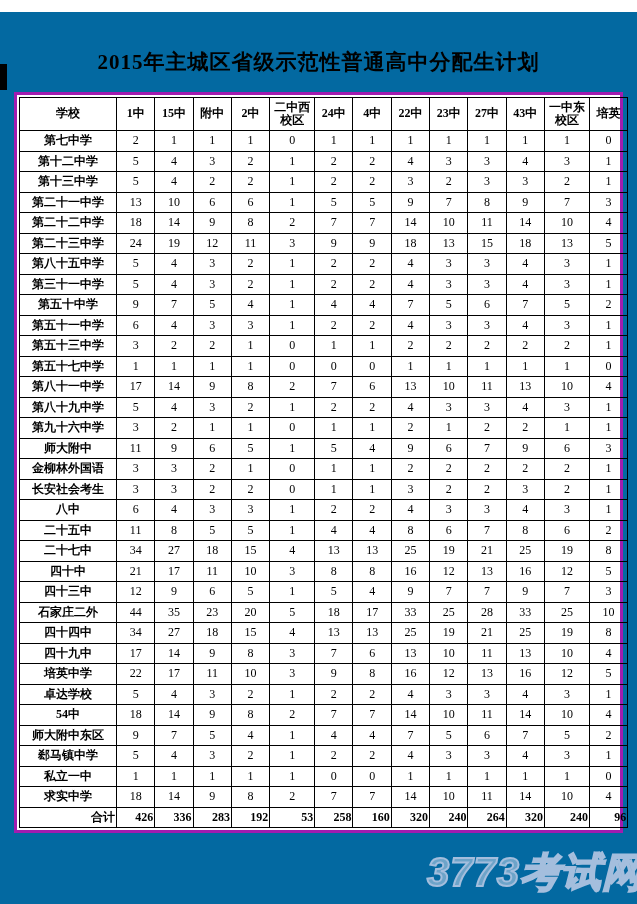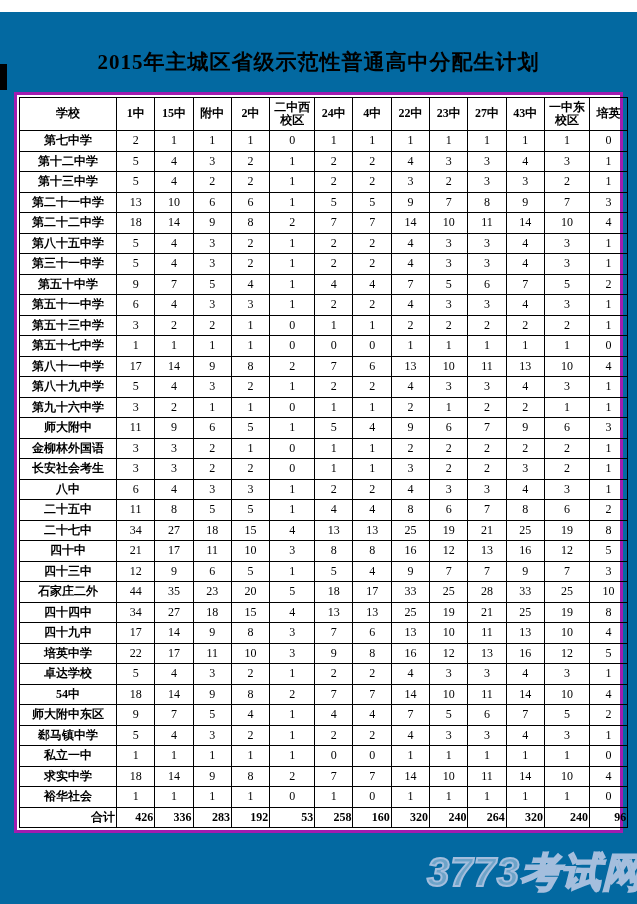--- a/index.html
+++ b/index.html
@@ -219,20 +219,36 @@
             <td>7</td>
             <td>7</td>
             <td>14</td>
             <td>10</td>
             <td>11</td>
             <td>14</td>
             <td>10</td>
             <td>4</td>
           </tr>
           <tr>
+            <td class="name-cell">第二十三中学</td>
+            <td>24</td>
+            <td>19</td>
+            <td>12</td>
+            <td>11</td>
+            <td>3</td>
+            <td>9</td>
+            <td>9</td>
+            <td>18</td>
+            <td>13</td>
+            <td>15</td>
+            <td>18</td>
+            <td>13</td>
+            <td>5</td>
+          </tr>
+          <tr>
             <td class="name-cell">第八十五中学</td>
             <td>5</td>
             <td>4</td>
             <td>3</td>
             <td>2</td>
             <td>1</td>
             <td>2</td>
             <td>2</td>
             <td>4</td>
             <td>3</td>
@@ -649,36 +665,20 @@
             <td>8</td>
             <td>2</td>
             <td>7</td>
             <td>7</td>
             <td>14</td>
             <td>10</td>
             <td>11</td>
             <td>14</td>
             <td>10</td>
             <td>4</td>
-          </tr>
-          <tr>
-            <td class="name-cell">裕华社会</td>
-            <td>1</td>
-            <td>1</td>
-            <td>1</td>
-            <td>1</td>
-            <td>0</td>
-            <td>1</td>
-            <td>0</td>
-            <td>1</td>
-            <td>1</td>
-            <td>1</td>
-            <td>1</td>
-            <td>1</td>
-            <td>0</td>
           </tr>
           <tr class="total-row">
             <td class="name-cell">合计</td>
             <td>426</td>
             <td>336</td>
             <td>283</td>
             <td>192</td>
             <td>53</td>
             <td>258</td>
             <td>160</td>

